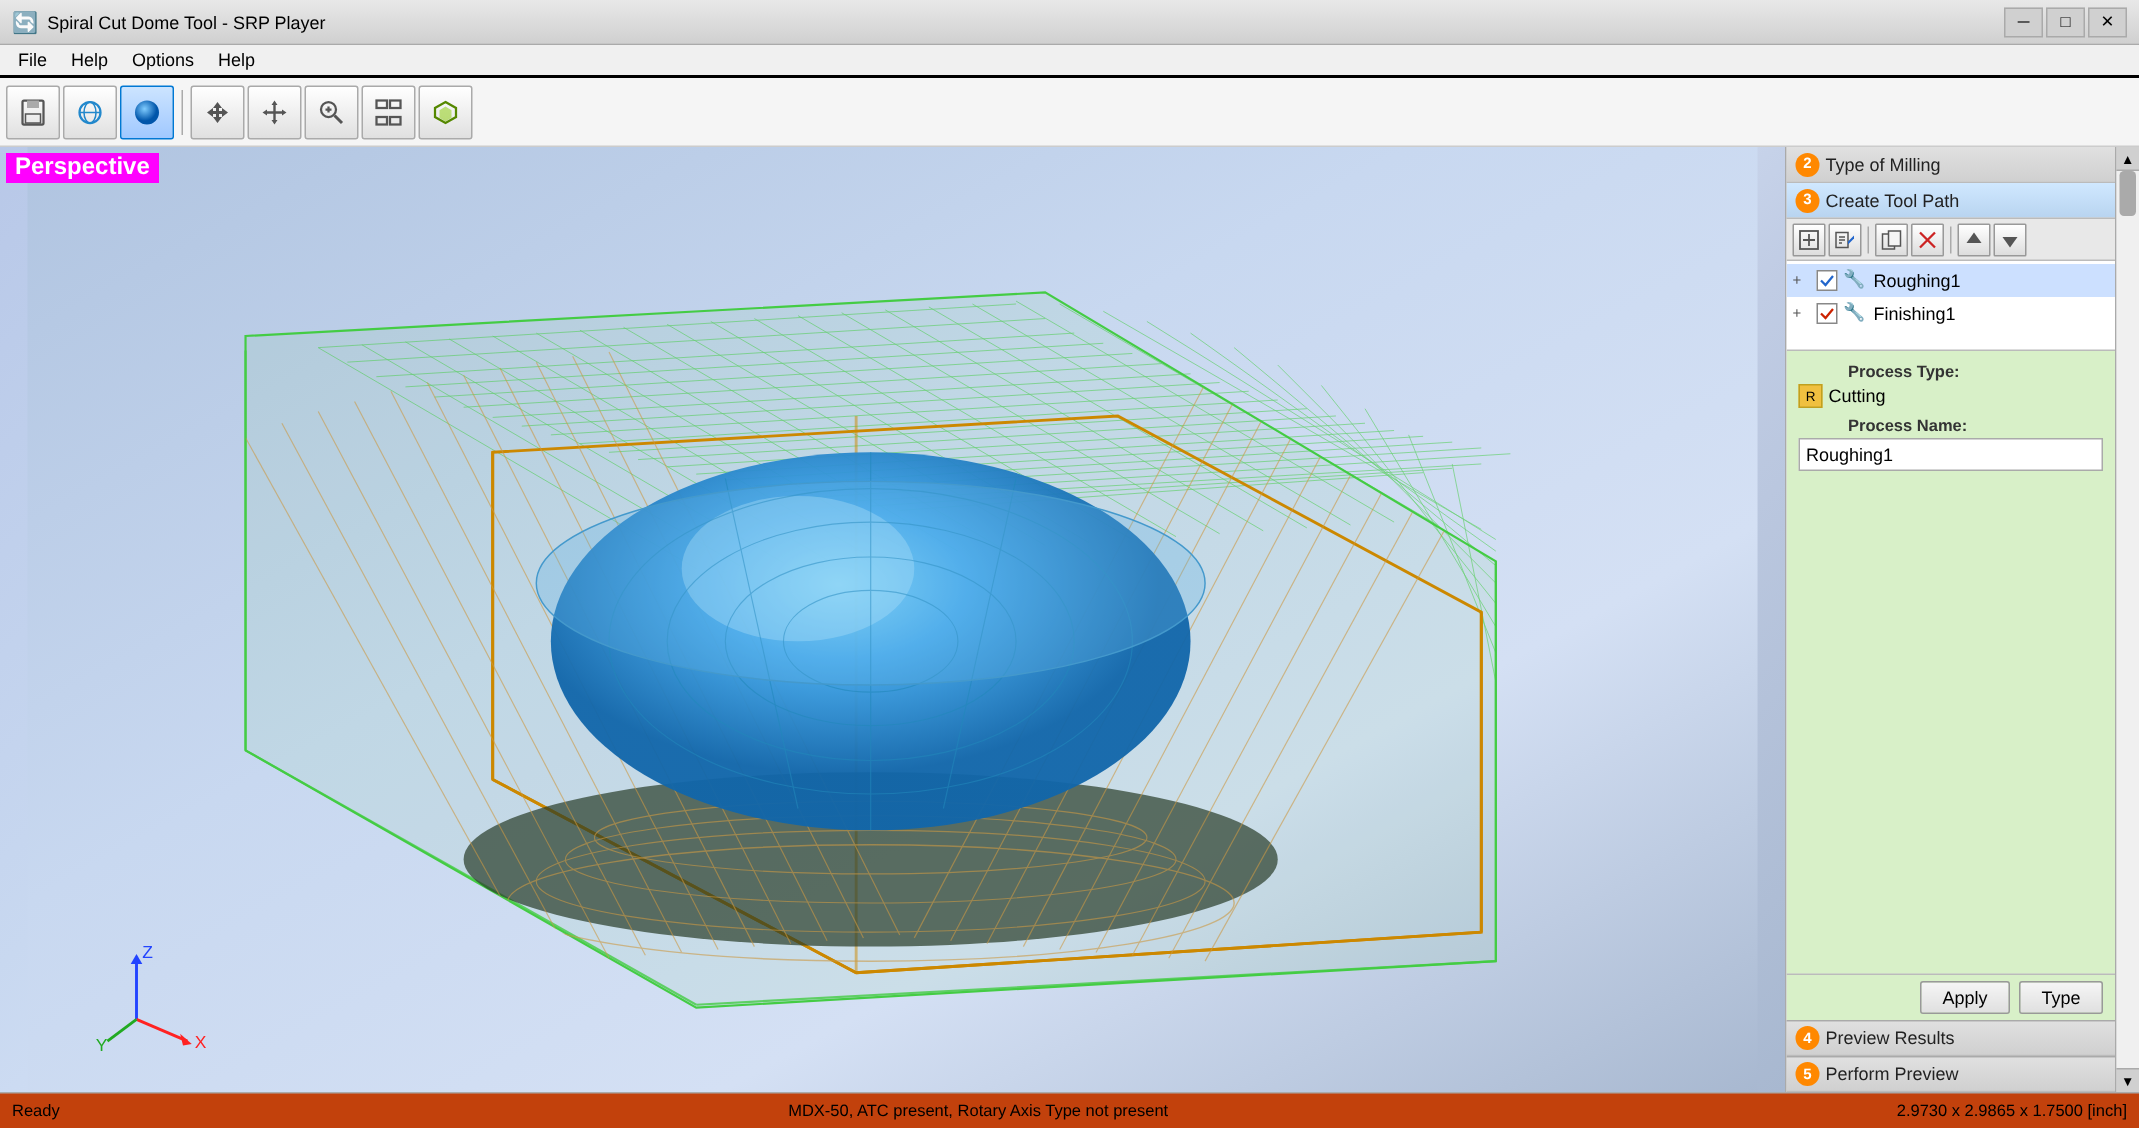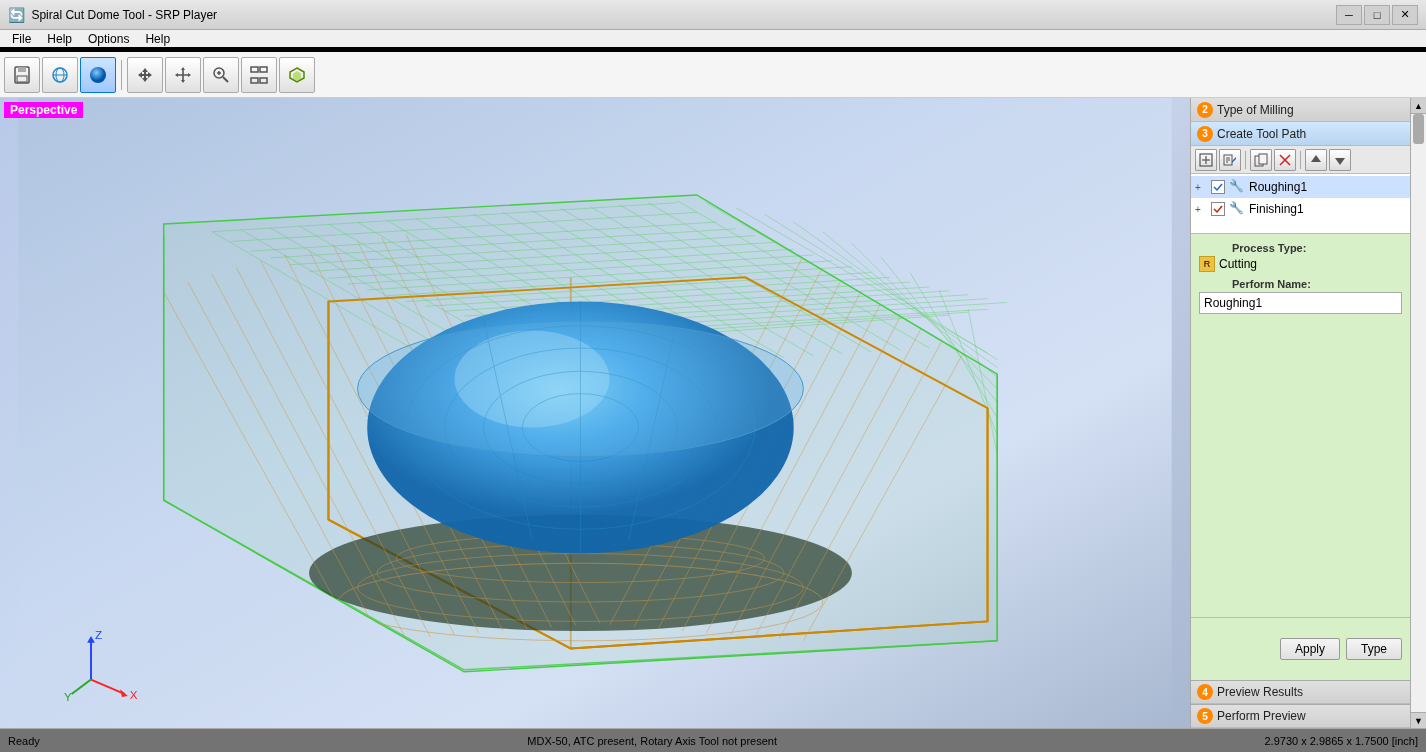--- a/index.html
+++ b/index.html
@@ -26,21 +26,21 @@
       font-size: 11px;
     }
 
     
     #menu-bar {
       height: 22px;
       background: #f0f0f0;
       display: flex;
       align-items: center;
       padding: 0 4px;
-      border-bottom: 5px solid #000000;
+      border-bottom: 2px solid #000000;
     }
     .menu-item {
       padding: 2px 8px;
       cursor: pointer;
       font-size: 12px;
     }
 
     
     #toolbar {
       height: 46px;
@@ -71,21 +71,21 @@
       flex: 1;
       position: relative;
       background: linear-gradient(135deg, #b8c8e8 0%, #c8d8f0 30%, #d8e4f8 50%, #c0cce4 70%, #a8b8d0 100%);
       overflow: hidden;
     }
     #perspective-label {
       position: absolute;
       top: 4px; left: 4px;
       background: #ff00ff;
       color: white;
-      font-size: 12px;
+      font-size: 16px;
       font-weight: bold;
       padding: 1px 6px;
     }
 
     
     #scene-svg {
       width: 100%; height: 100%;
     }
 
     
@@ -200,21 +200,21 @@
       border: 1px solid #aaa;
       padding: 2px 4px;
       font-size: 12px;
       background: white;
     }
 
     #action-buttons {
       display: flex;
       justify-content: flex-end;
       gap: 6px;
-      padding: 20px 8px;
+      padding: 4px 8px;
       background: #d8f0c8;
       border-top: 1px solid #bbb;
     }
     .action-btn {
       padding: 3px 14px;
       background: linear-gradient(to bottom, #f5f5f5, #e0e0e0);
       border: 1px solid #999;
       cursor: pointer;
       font-size: 12px;
       border-radius: 2px;
@@ -239,21 +239,21 @@
       border-bottom: 1px solid #aaa;
       display: flex; align-items: center; justify-content: center;
       font-size: 9px;
       cursor: pointer;
     }
     .scroll-track { flex: 1; background: #f0f0f0; }
 
     
     #status-bar {
       height: 24px;
-      background: #737373;
+      background: #c2410c;
       border-top: 1px solid #aaa;
       display: flex;
       align-items: center;
       justify-content: space-between;
       padding: 0 8px;
       font-size: 11px;
     }
 
     
     #right-wrapper {
@@ -598,21 +598,21 @@
 
         <div id="process-area">
           <div class="process-row">
             <span class="process-label">Process Type:</span>
             <div class="process-type-display">
               <div class="process-type-icon">R</div>
               <span>Cutting</span>
             </div>
           </div>
           <div class="process-row">
-            <span class="process-label">Perform Name:</span>
+            <span class="process-label">Process Name:</span>
             <input class="process-name-input" type="text" value="Roughing1" style="">
           </div>
         </div>
 
         <div id="action-buttons">
           <button class="action-btn">Apply</button>
           <button class="action-btn">Type</button>
         </div>
       </div>
 
@@ -634,15 +634,15 @@
         <div style="height:30px; background:#aaa; margin:0 2px; border-radius:3px;"></div>
       </div>
       <div class="scroll-arrow" style="border-top:1px solid #aaa; border-bottom:none;">▼</div>
     </div>
   </div>
 
 </div>
 
 <div id="status-bar">
   <span>Ready</span>
-  <span>MDX-50, ATC present, Rotary Axis Tool not present</span>
+  <span>MDX-50, ATC present, Rotary Axis Type not present</span>
   <span>2.9730 x 2.9865 x 1.7500 [inch]</span>
 </div>
 
 </body></html>

